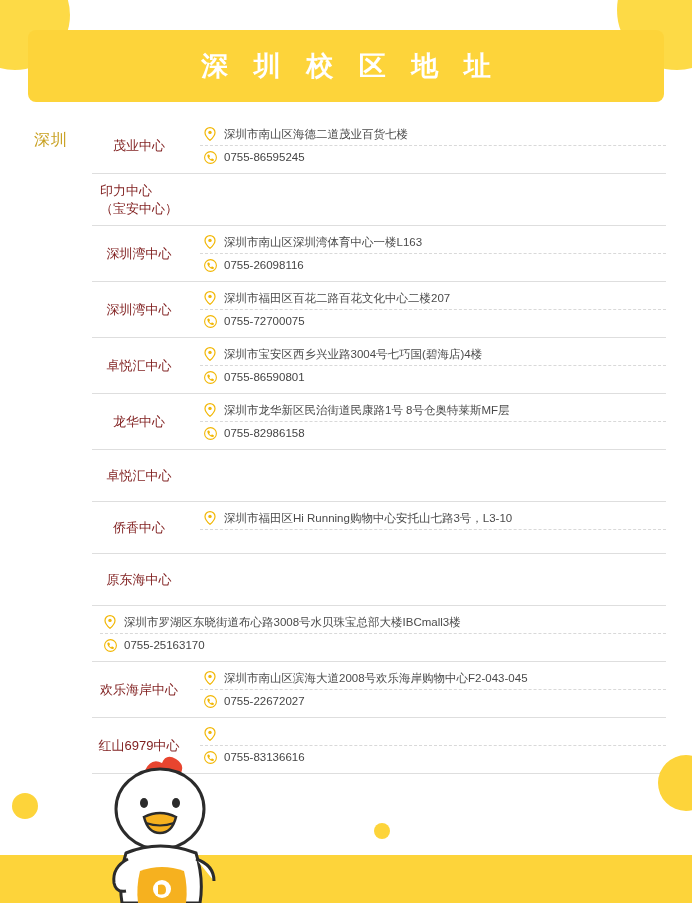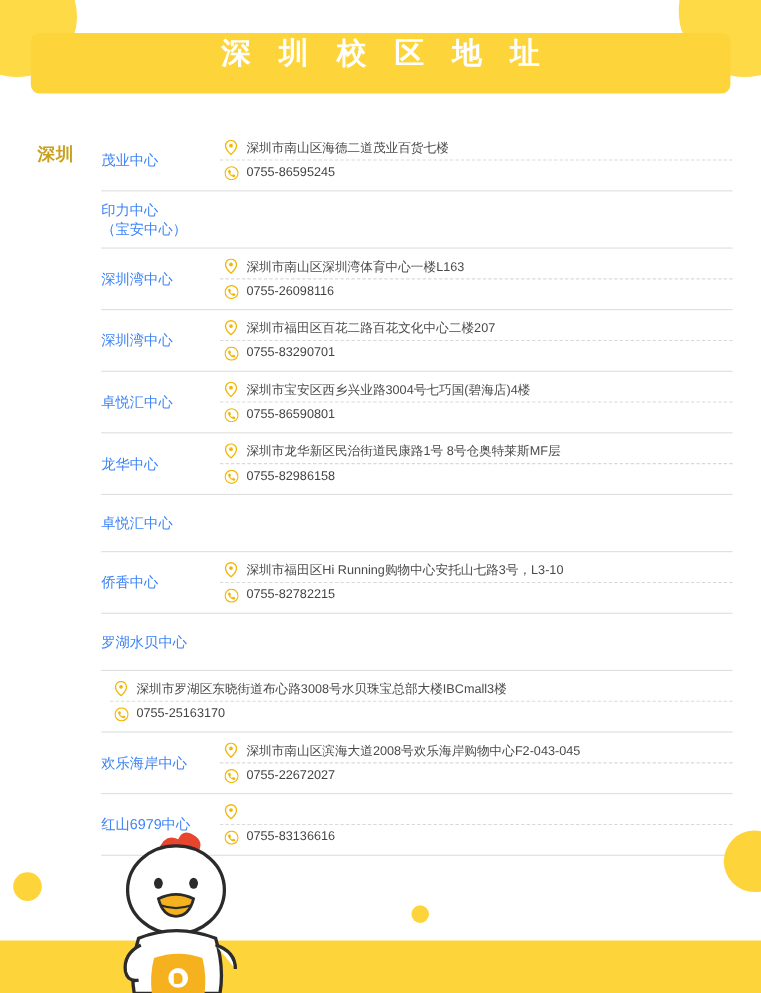--- a/index.html
+++ b/index.html
@@ -43,25 +43,25 @@
     border-radius: 50%;
     opacity: .95;
   }
 
   
   .title-banner {
     position: absolute;
     left: 28px;
     top: 30px;
     width: 636px;
-    height: 55px;
+    height: 72px;
     background: #fdd43a;
     border-radius: 8px;
     display: flex;
-    align-items: flex-start;
+    align-items: center;
     justify-content: center;
   }
   .title-banner .title-text {
     color: #ffffff;
     font-size: 27px;
     font-weight: bold;
     letter-spacing: 9px;
     text-indent: 9px;
   }
 
@@ -72,21 +72,21 @@
     top: 118px;
     width: 636px;
   }
   .region-col {
     position: absolute;
     left: 4px;
     top: 12px;
     width: 56px;
     color: #c8a020;
     font-size: 16px;
-    font-weight: bold;
+    font-weight: normal;
     letter-spacing: 1px;
   }
   .rows {
     position: absolute;
     left: 62px;
     top: 0;
     width: 574px;
   }
   .row {
     display: flex;
@@ -96,24 +96,25 @@
   }
   .row:first-child {
     border-top: 0;
   }
   .center-name {
     width: 100px;
     flex: 0 0 100px;
     display: flex;
     align-items: center;
     font-size: 13px;
-    color: #3b82f6;
+    color: #7f1d1d;
     line-height: 1.35;
     padding-right: 6px;
     box-sizing: border-box;
+    justify-content: center;
   }
   .center-name span { display: block; }
   .details {
     flex: 1 1 auto;
     padding: 5px 0 5px 8px;
     box-sizing: border-box;
     border-left: 0;
   }
   .detail-line {
     display: flex;
@@ -284,21 +285,21 @@
               </span>
               <span class="txt">深圳市福田区百花二路百花文化中心二楼207</span>
             </div>
             <div class="detail-line phone">
               <span class="ic">
                 <svg class="pin" width="13" height="13" viewBox="0 0 13 13">
                   <circle cx="6.5" cy="6.5" r="5.9" fill="none" stroke="#f2b705" stroke-width="1.1"></circle>
                   <path d="M4.3 3.6 c0.6 -0.2 1.1 0.1 1.3 0.7 l0.3 0.9 c0.1 0.4 0 0.7 -0.3 0.9 l-0.4 0.3 c0.4 0.9 1 1.5 1.9 1.9 l0.3 -0.4 c0.2 -0.3 0.6 -0.4 0.9 -0.3 l0.9 0.3 c0.6 0.2 0.9 0.7 0.7 1.3 -0.2 0.6 -0.8 0.9 -1.5 0.8 C6.4 9.6 3.6 7 3.4 4.9 c-0.1 -0.6 0.3 -1.2 0.9 -1.3 z" fill="#f2b705"></path>
                 </svg>
               </span>
-              <span class="txt">0755-83290701</span>
+              <span class="txt">0755-72700075</span>
             </div>
           </div>
         </div>
         <div class="row">
           <div class="center-name">
             <div>
               <span>卓悦汇中心</span>
             </div>
           </div>
           <div class="details">
@@ -365,35 +366,26 @@
           <div class="details">
             <div class="detail-line addr">
               <span class="ic">
                 <svg class="pin" width="12" height="14" viewBox="0 0 12 14">
                   <path d="M6 0.6 C3.2 0.6 1 2.8 1 5.5 C1 9 6 13.4 6 13.4 C6 13.4 11 9 11 5.5 C11 2.8 8.8 0.6 6 0.6 Z" fill="none" stroke="#f2b705" stroke-width="1.2"></path>
                   <circle cx="6" cy="5.4" r="1.7" fill="#f2b705"></circle>
                 </svg>
               </span>
               <span class="txt">深圳市福田区Hi Running购物中心安托山七路3号，L3-10</span>
             </div>
-            <div class="detail-line phone">
-              <span class="ic">
-                <svg class="pin" width="13" height="13" viewBox="0 0 13 13">
-                  <circle cx="6.5" cy="6.5" r="5.9" fill="none" stroke="#f2b705" stroke-width="1.1"></circle>
-                  <path d="M4.3 3.6 c0.6 -0.2 1.1 0.1 1.3 0.7 l0.3 0.9 c0.1 0.4 0 0.7 -0.3 0.9 l-0.4 0.3 c0.4 0.9 1 1.5 1.9 1.9 l0.3 -0.4 c0.2 -0.3 0.6 -0.4 0.9 -0.3 l0.9 0.3 c0.6 0.2 0.9 0.7 0.7 1.3 -0.2 0.6 -0.8 0.9 -1.5 0.8 C6.4 9.6 3.6 7 3.4 4.9 c-0.1 -0.6 0.3 -1.2 0.9 -1.3 z" fill="#f2b705"></path>
-                </svg>
-              </span>
-              <span class="txt">0755-82782215</span>
-            </div>
-          </div>
-        </div>
-        <div class="row">
-          <div class="center-name">
-            <div>
-              <span>罗湖水贝中心</span>
+          </div>
+        </div>
+        <div class="row">
+          <div class="center-name">
+            <div>
+              <span>原东海中心</span>
             </div>
           </div>
         </div>
         <div class="row">
           <div class="details">
             <div class="detail-line addr">
               <span class="ic">
                 <svg class="pin" width="12" height="14" viewBox="0 0 12 14">
                   <path d="M6 0.6 C3.2 0.6 1 2.8 1 5.5 C1 9 6 13.4 6 13.4 C6 13.4 11 9 11 5.5 C11 2.8 8.8 0.6 6 0.6 Z" fill="none" stroke="#f2b705" stroke-width="1.2"></path>
                   <circle cx="6" cy="5.4" r="1.7" fill="#f2b705"></circle>

